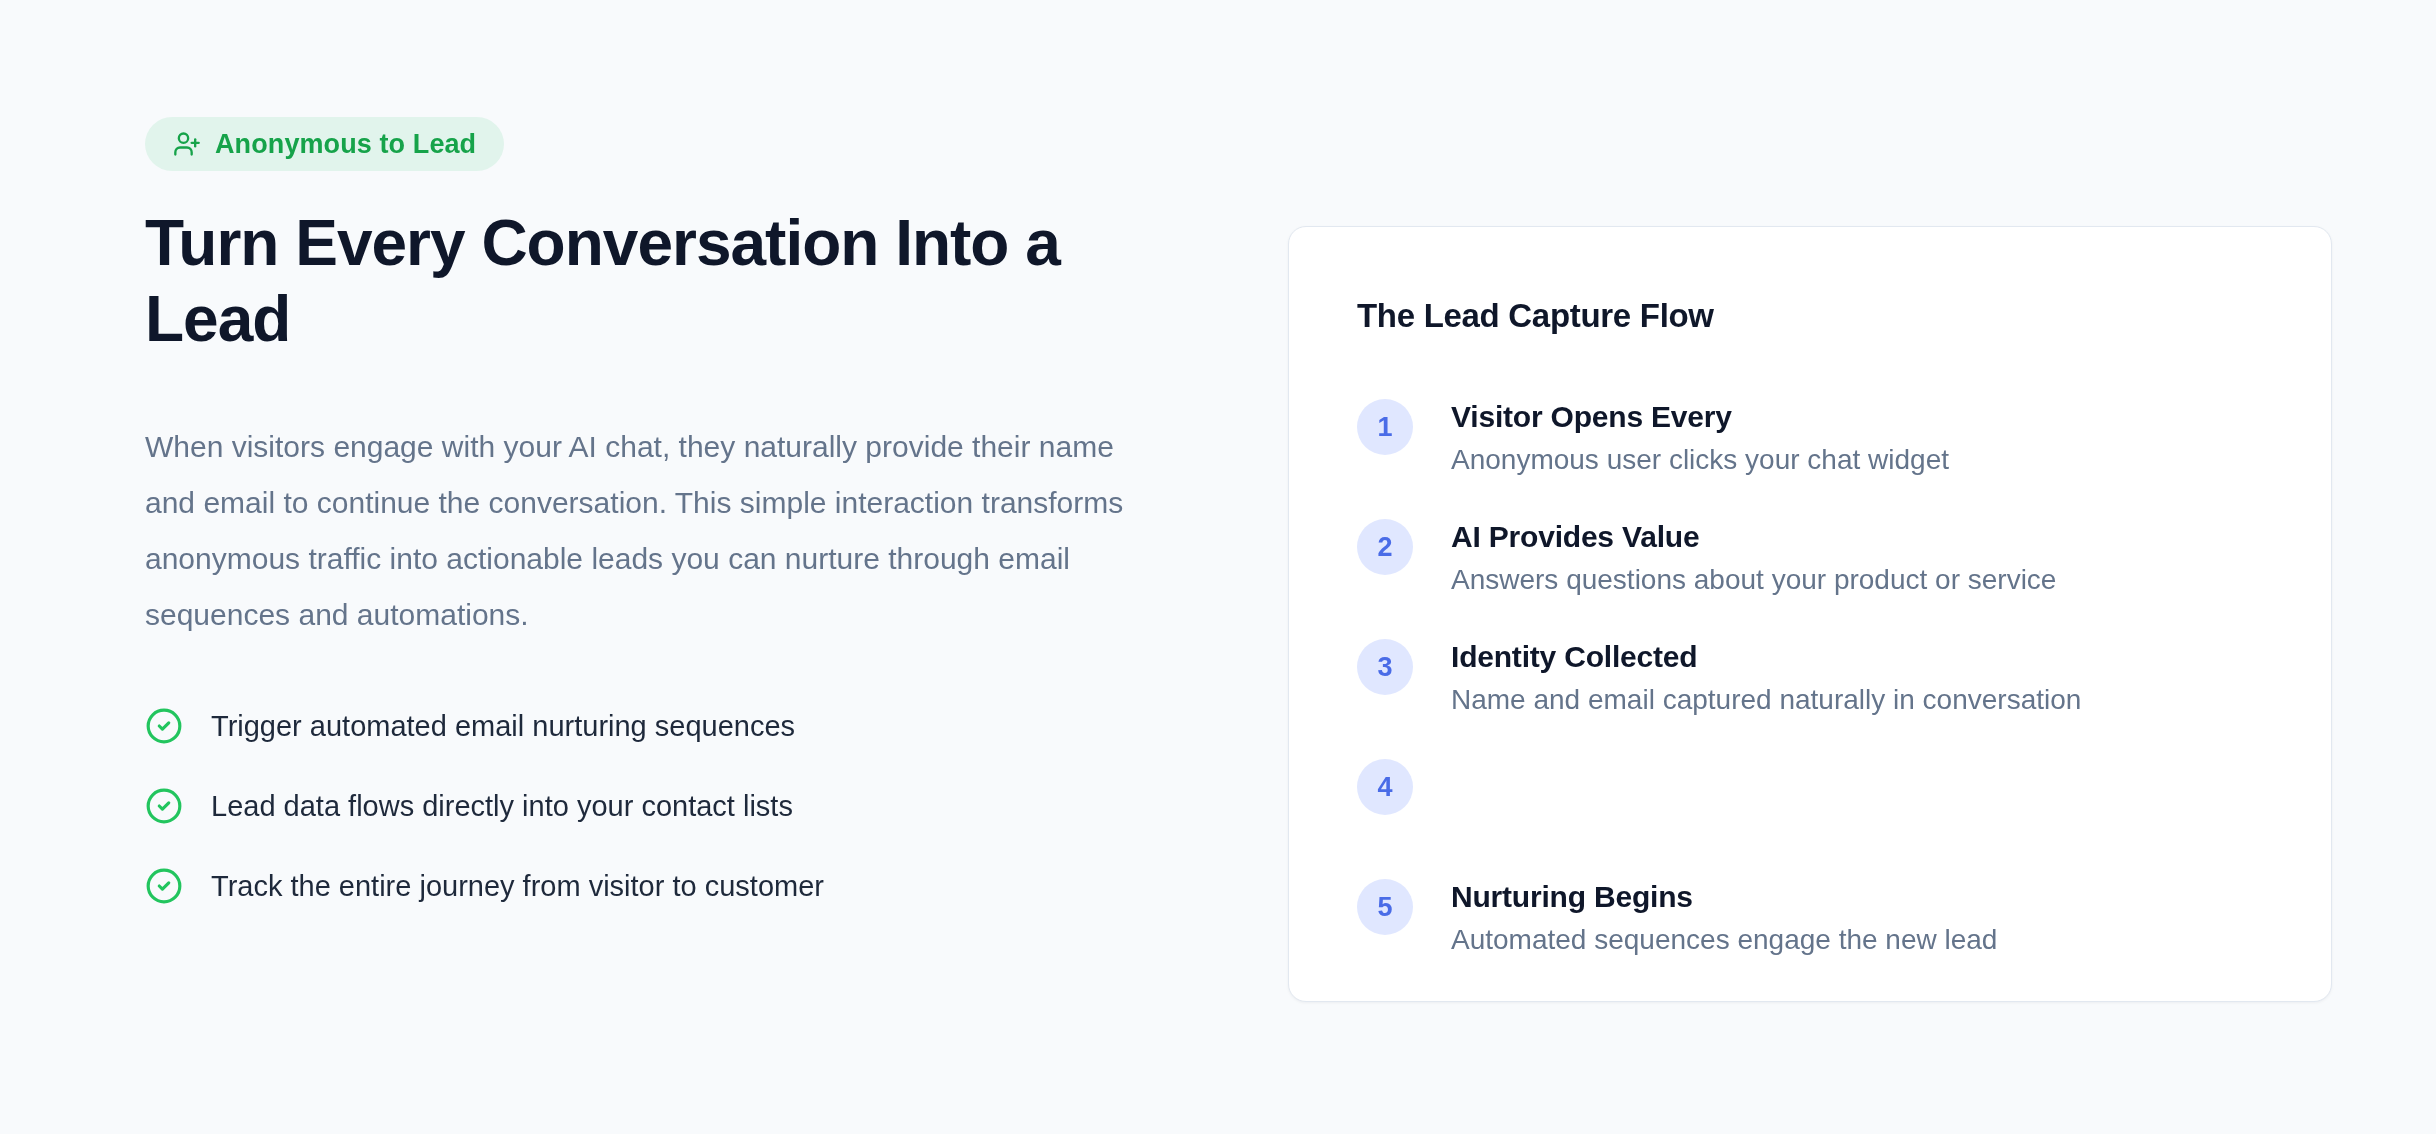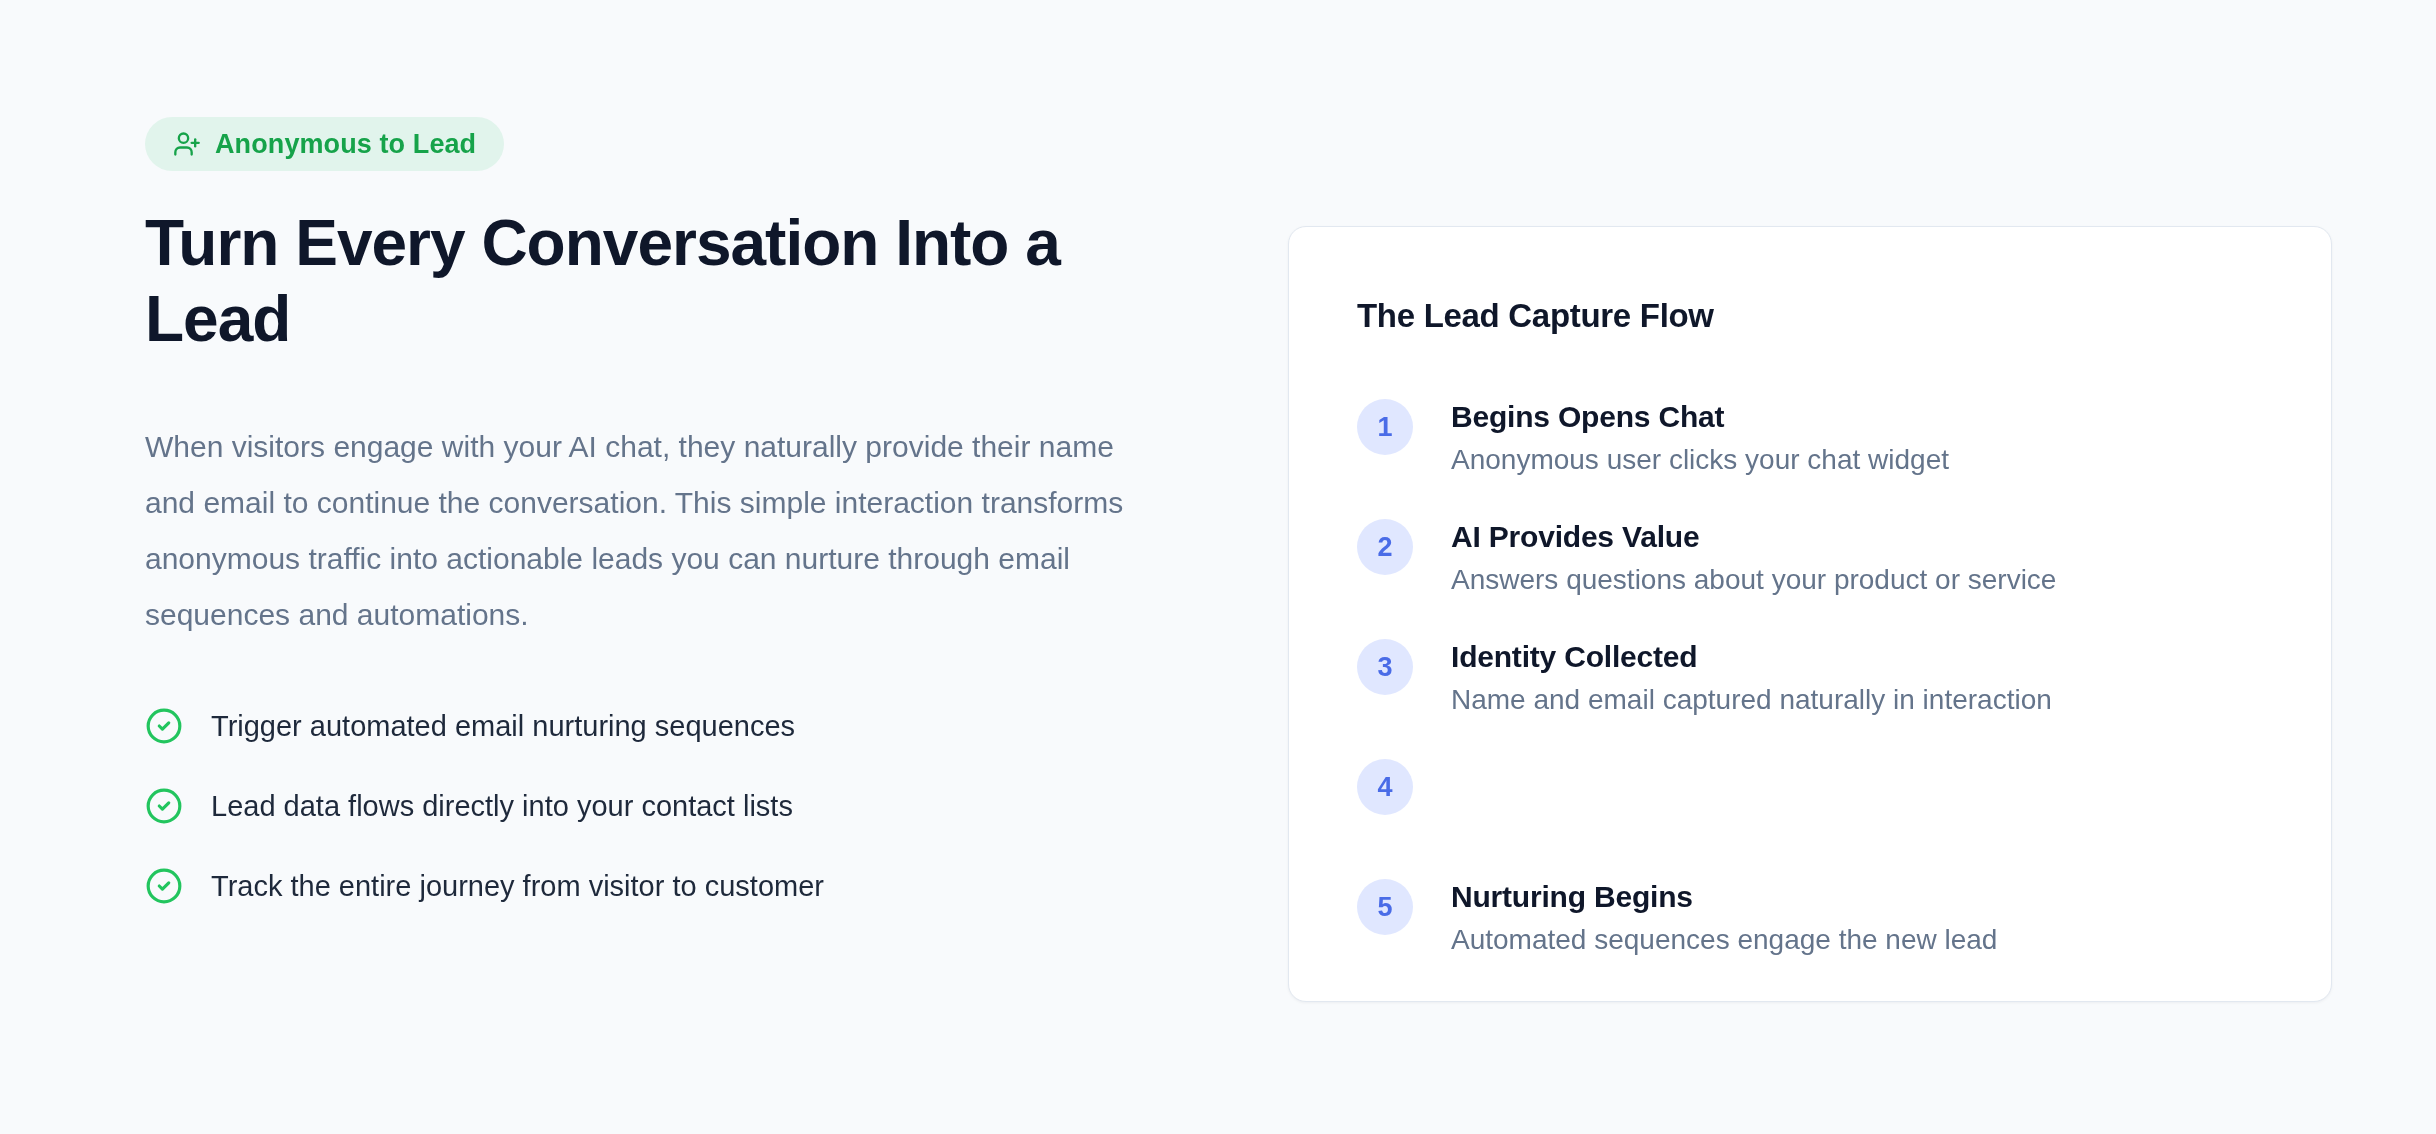--- a/index.html
+++ b/index.html
@@ -141,38 +141,38 @@
   </li>
 </ul>
   </div>
 
   <div class="flow-card">
     <h2 class="flow-title">The Lead Capture Flow</h2>
     <div class="flow-steps">
   <div class="flow-step">
     <div class="step-number">1</div>
     <div class="step-body">
-      <div class="step-title">Begins Opens Chat</div>
+      <div class="step-title">Visitor Opens Every</div>
       <div class="step-desc">Anonymous user clicks your chat widget</div>
     </div>
   </div>
 
   <div class="flow-step">
     <div class="step-number">2</div>
     <div class="step-body">
       <div class="step-title">AI Provides Value</div>
       <div class="step-desc">Answers questions about your product or service</div>
     </div>
   </div>
 
   <div class="flow-step">
     <div class="step-number">3</div>
     <div class="step-body">
       <div class="step-title">Identity Collected</div>
-      <div class="step-desc">Name and email captured naturally in interaction</div>
+      <div class="step-desc">Name and email captured naturally in conversation</div>
     </div>
   </div>
 
   <div class="flow-step">
     <div class="step-number">4</div>
   </div>
 
   <div class="flow-step">
     <div class="step-number">5</div>
     <div class="step-body">

